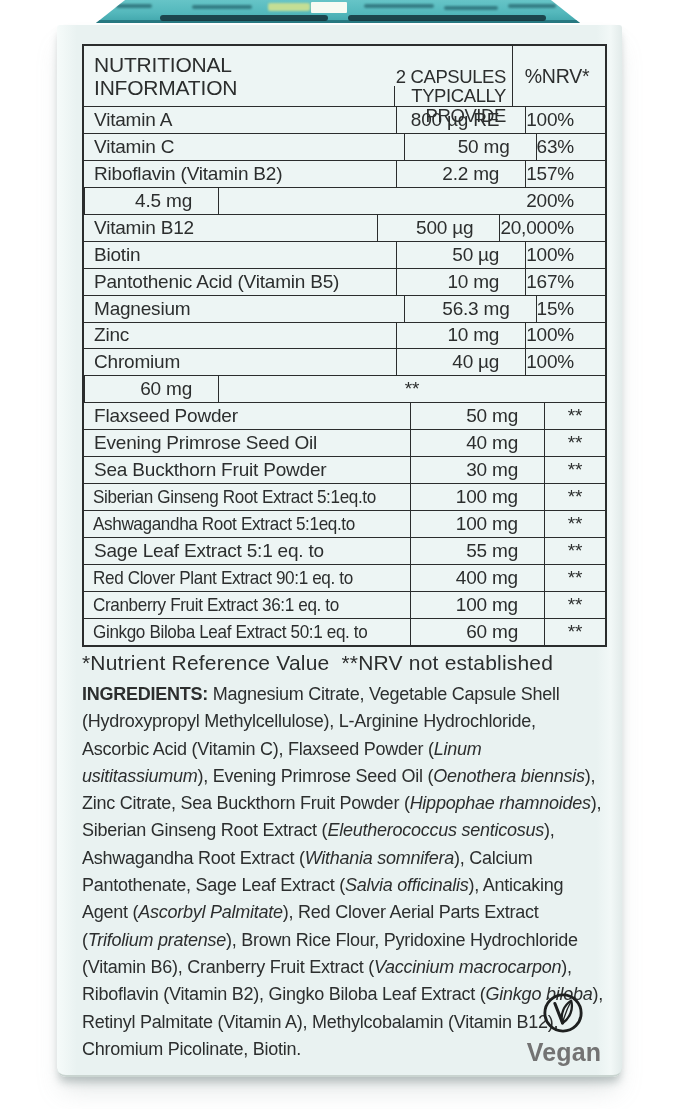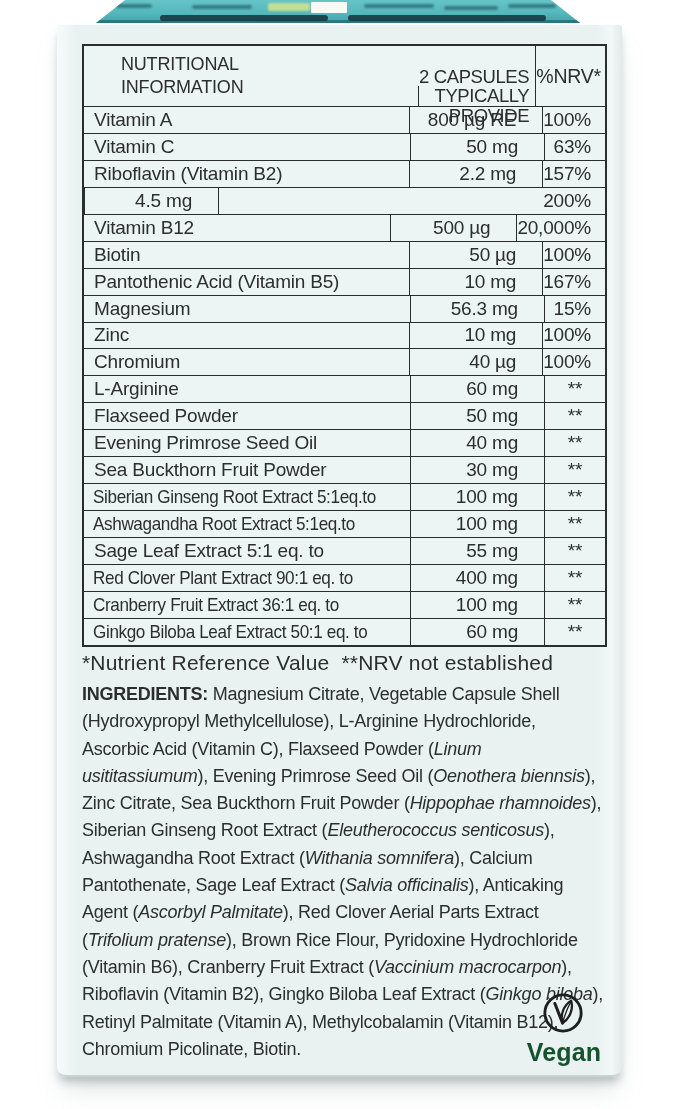--- a/index.html
+++ b/index.html
@@ -29,39 +29,39 @@
     box-shadow:0 7px 9px -2px rgba(120,135,135,.45),0 18px 26px -6px rgba(150,165,165,.28);}
 
   
   .ntable{position:absolute;left:82px;top:44px;width:525px;border:2px solid var(--line);
     background:var(--cell);box-sizing:border-box;font-size:19px;letter-spacing:-.2px;}
   .t-head{display:flex;height:60px;box-sizing:border-box;}
   .t-row{display:flex;height:26.95px;box-sizing:border-box;border-top:1.5px solid var(--line);gap:16px;}
   .cell{box-sizing:border-box;display:flex;align-items:center;overflow:visible;white-space:nowrap;}
   .c1{width:310px;padding-left:10px;}
   .c2{width:118px;border-left:1.5px solid var(--line);justify-content:flex-end;padding-right:10px;}
-  .c3{flex:1;border-left:1.5px solid var(--line);justify-content:flex-end;padding-right:14px;}
+  .c3{flex:1;border-left:1.5px solid var(--line);justify-content:flex-end;padding-right:31px;}
   .c3.center{justify-content:center;padding-right:0;}
   .squeeze{transform:scaleX(.9);transform-origin:left center;letter-spacing:-.4px;}
-  .h1{flex-direction:column;align-items:flex-start;justify-content:center;line-height:23px;font-size:18px;margin-left:27px;}
+  .h1{flex-direction:column;align-items:flex-start;justify-content:center;line-height:23px;font-size:21px;}
   .h2{flex-direction:column;align-items:flex-end;justify-content:center;line-height:19.5px;padding-right:6px;font-size:18.5px;letter-spacing:-.4px;margin-top:40px;}
   .h3{justify-content:center;padding-right:4px;font-size:19.5px;}
 
   
   .footnote{position:absolute;left:82px;top:651px;width:530px;font-size:21px;
     letter-spacing:.2px;white-space:pre-wrap;}
   .ingredients{position:absolute;left:82px;top:681px;width:524px;font-size:18px;
     line-height:27.3px;letter-spacing:-.25px;}
   .ingredients .b{font-weight:bold;}
   .ingredients .i{font-style:italic;}
 
   
   .vegan-badge{position:absolute;left:542px;top:992px;width:42px;height:42px;}
   .vegan-label{position:absolute;left:524px;top:1038px;width:80px;text-align:center;
-    font-size:25px;font-weight:bold;letter-spacing:.2px;color:#14532d;}
+    font-size:25px;font-weight:bold;letter-spacing:.2px;color:#737373;}
 </style>
 </head>
 <body>
 
 <div class="stage">
 
   <div class="box-top">
     <div class="edge"></div>
     <div class="bar" style="left:64px;width:168px;"></div>
     <div class="bar" style="left:252px;width:198px;"></div>
@@ -133,21 +133,20 @@
           <div class="cell c1">Zinc</div>
           <div class="cell c2">10 mg</div>
           <div class="cell c3">100%</div>
         </div>
         <div class="t-row">
           <div class="cell c1">Chromium</div>
           <div class="cell c2">40 µg</div>
           <div class="cell c3">100%</div>
         </div>
         <div class="t-row">
-          <div class="cell c1">L-Arginine</div>
           <div class="cell c2">60 mg</div>
           <div class="cell c3 center">**</div>
         </div>
         <div class="t-row">
           <div class="cell c1">Flaxseed Powder</div>
           <div class="cell c2">50 mg</div>
           <div class="cell c3 center">**</div>
         </div>
         <div class="t-row">
           <div class="cell c1">Evening Primrose Seed Oil</div>

